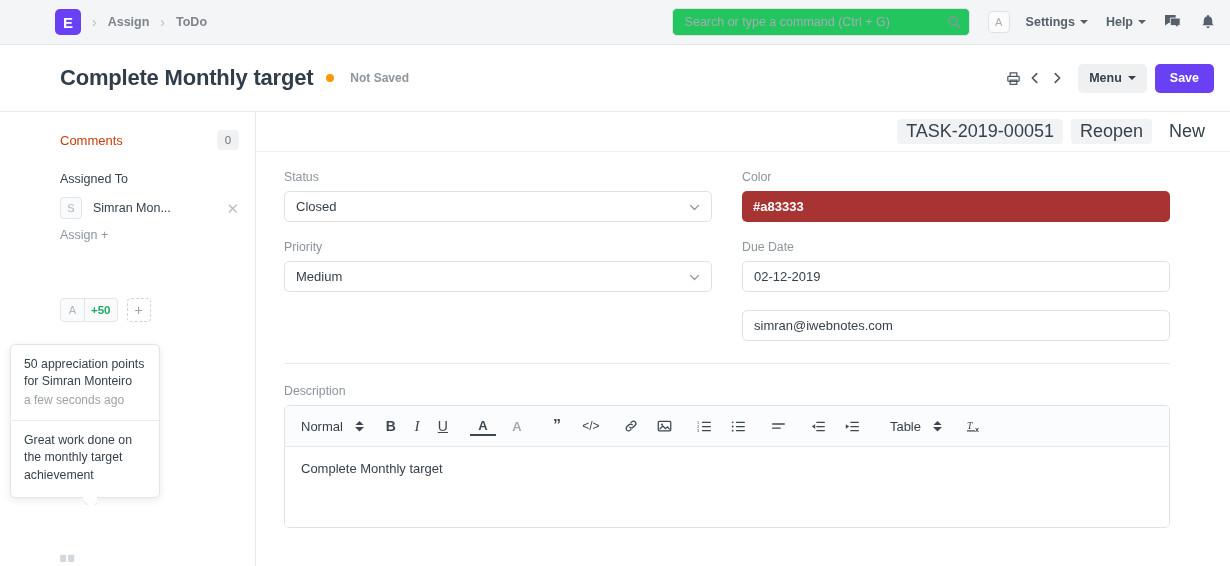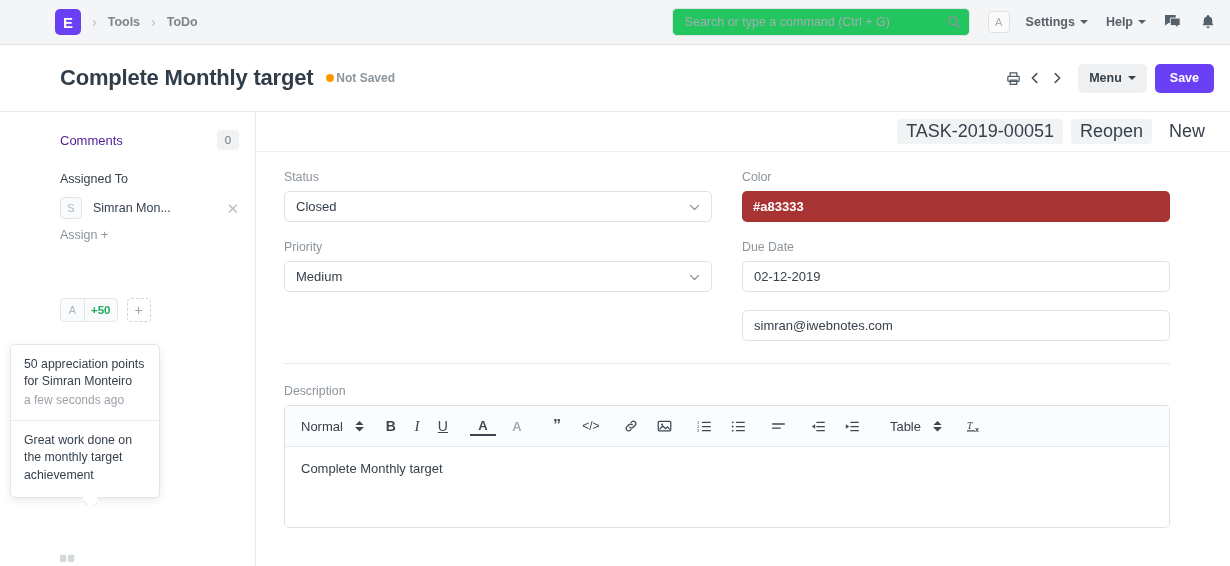--- a/index.html
+++ b/index.html
@@ -76,21 +76,21 @@
 
   
   .page-head {
     height: 67px;
     background: #fff;
     border-bottom: 1px solid #e7eaec;
     display: flex; align-items: center;
     padding: 0 16px 0 60px;
   }
   .page-title { font-size: 22px; font-weight: bold; color: #313d49; letter-spacing: -0.2px; }
-  .indicator { display: flex; align-items: center; gap: 2px; margin-left: 13px; }
+  .indicator { display: flex; align-items: center; gap: 16px; margin-left: 13px; }
   .indicator-dot { width: 8px; height: 8px; border-radius: 50%; background: #ff9800; }
   .indicator-text { font-size: 12px; font-weight: bold; color: #8d959d; }
   .head-right { margin-left: auto; display: flex; align-items: center; gap: 0; }
   .icon-btn {
     color: #4d5862; display: flex; align-items: center; justify-content: center;
     width: 22px; height: 28px;
   }
   .btn {
     height: 29px; padding: 0 11px;
     border-radius: 5px; border: none;
@@ -109,21 +109,21 @@
     width: 256px; flex: none;
     border-right: 1px solid #e7eaec;
     padding: 18px 16px 0 60px;
     position: relative;
     background: #fff;
   }
   .side-row-top {
     display: flex; align-items: center; justify-content: space-between;
     margin-bottom: 22px;
   }
-  .side-label { font-size: 13px; color: #4c1d95; }
+  .side-label { font-size: 13px; color: #c2410c; }
   .count-badge {
     min-width: 22px; height: 20px; padding: 0 6px;
     background: #f0f2f4; border-radius: 4px;
     font-size: 11.5px; color: #6c757d;
     display: flex; align-items: center; justify-content: center;
   }
   .side-heading {
     font-size: 12.5px; font-weight: normal; color: #36414c;
     margin-bottom: 11px;
   }
@@ -264,21 +264,21 @@
     background: #fff;
   }
   svg { display: block; }
 </style>
 </head>
 <body>
 
 <div class="navbar">
   <div class="logo">E</div>
   <span class="crumb-sep">›</span>
-  <a class="crumb">Tools</a>
+  <a class="crumb">Assign</a>
   <span class="crumb-sep">›</span>
   <a class="crumb">ToDo</a>
 
   <div class="nav-spacer"></div>
 
   <div class="search-wrap">
     <input class="search-input" placeholder="Search or type a command (Ctrl + G)" style="">
     <span class="search-icon">
       <svg viewBox="0 0 16 16" width="14" height="14" fill="none" stroke="currentColor" stroke-width="1.6">
         <circle cx="6.8" cy="6.8" r="4.6"></circle>

